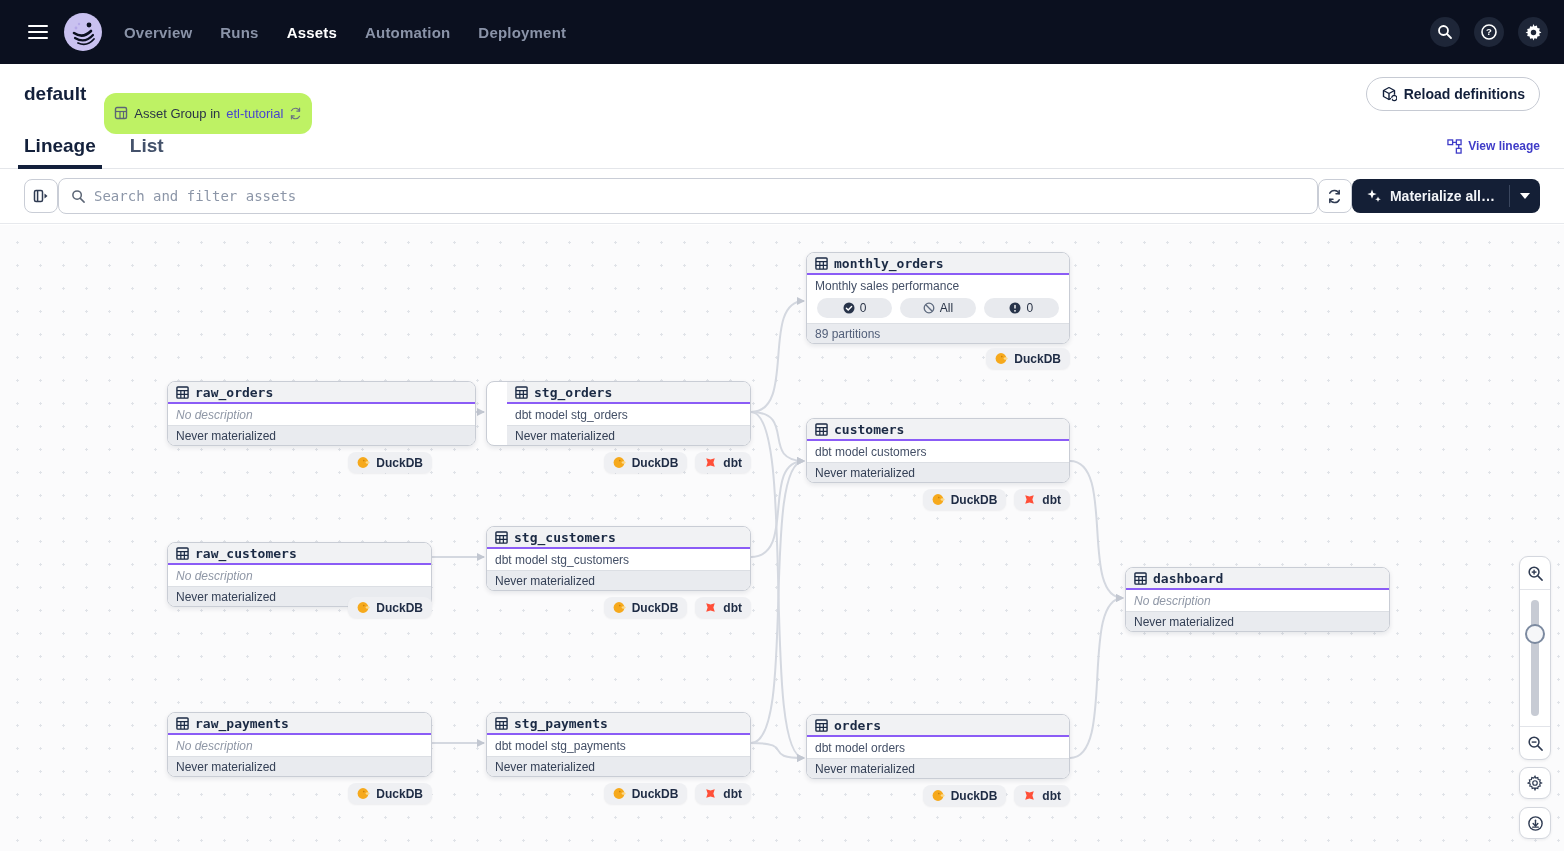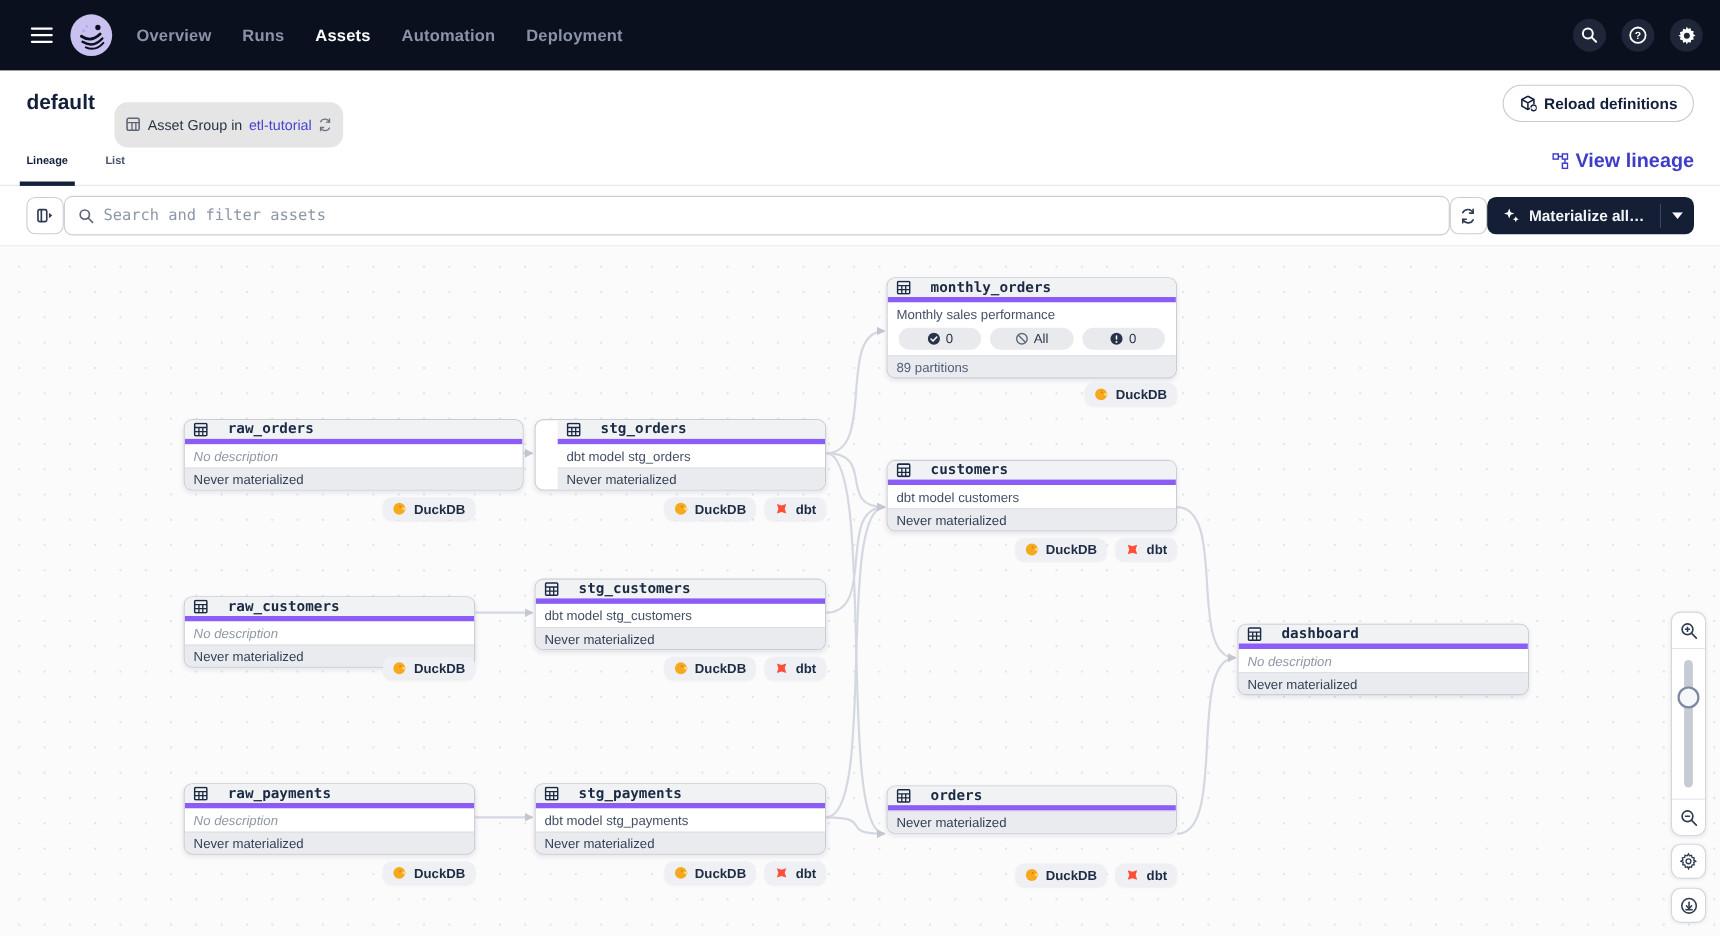--- a/index.html
+++ b/index.html
@@ -13,52 +13,52 @@
   .logo { width:38px; height:38px; border-radius:50%; background:#C9C1F0; margin:0 22px 0 8px; position:relative; overflow:hidden; }
   .nav-items { display:flex; gap:28px; }
   .nav-item { font-size:15px; font-weight:700; color:#8A93A8; cursor:pointer; letter-spacing:.2px; }
   .nav-item.active { color:#FFFFFF; }
   .topnav-right { margin-left:auto; display:flex; gap:14px; }
   .icon-circle { width:30px; height:30px; border-radius:50%; background:#1E2638; display:flex; align-items:center; justify-content:center; cursor:pointer; }
 
   
   .page-header { height:60px; display:flex; align-items:center; padding:0 24px; }
   .page-title { font-size:19px; font-weight:700; color:#13203B; }
-  .group-badge { margin-left:18px; background:#e5e5e5; border-radius:12px; height:41px; display:flex; align-items:center; gap:6px; padding:0 10px; font-size:13px; color:#2A3447;margin-top:38px; }
+  .group-badge { margin-left:18px; background:#bef264; border-radius:12px; height:41px; display:flex; align-items:center; gap:6px; padding:0 10px; font-size:13px; color:#2A3447;margin-top:38px; }
   .group-badge a { color:#4744D0; text-decoration:none; cursor:pointer; }
   .reload-btn { margin-left:auto; height:34px; border:1px solid #C6CAD3; border-radius:17px; background:#fff; display:flex; align-items:center; gap:7px; padding:0 14px; font-size:14px; font-weight:600; color:#13203B; cursor:pointer; }
 
   
   .tabs-row { height:45px; display:flex; align-items:center; padding:0 24px; border-bottom:1px solid #E4E6EA; position:relative; }
-  .tab { font-size:10px; font-weight:700; margin-right:34px; cursor:pointer; position:relative; height:100%; display:flex; align-items:center; }
+  .tab { font-size:19px; font-weight:700; margin-right:34px; cursor:pointer; position:relative; height:100%; display:flex; align-items:center; }
   .tab.active { color:#13203B; }
   .tab.inactive { color:#44526B; font-weight:600; }
   .tab.active::after { content:""; position:absolute; left:-6px; right:-6px; bottom:-1px; height:4px; background:#13203B; }
-  .view-lineage { margin-left:auto; display:flex; align-items:center; gap:6px; color:#3F3CC8; font-size:18px; font-weight:600; cursor:pointer; }
+  .view-lineage { margin-left:auto; display:flex; align-items:center; gap:6px; color:#3F3CC8; font-size:12px; font-weight:600; cursor:pointer; }
 
   
   .toolbar { height:55px; display:flex; align-items:center; padding:0 24px; border-bottom:1px solid #E7E9ED; }
   .sq-btn { width:34px; height:34px; border:1px solid #C9CDD6; border-radius:8px; background:#fff; display:flex; align-items:center; justify-content:center; cursor:pointer; flex:none; }
   .search-box { flex:1; height:36px; border:1px solid #C9CDD6; border-radius:8px; display:flex; align-items:center; padding:0 12px; gap:8px; background:#fff; }
   .search-box input { border:none; outline:none; flex:1; font-family:"DejaVu Sans Mono", monospace; font-size:14px; color:#2A3447; background:transparent; }
   .search-box input::placeholder { color:#8C96A8; }
   .mat-btn { height:34px; background:#141F36; border-radius:8px; display:flex; align-items:stretch; color:#F2F4F8; cursor:pointer; flex:none; }
   .mat-main { display:flex; align-items:center; gap:8px; padding:0 14px; font-size:14px; font-weight:600; }
   .mat-divider { width:1px; background:#3A465E; margin:6px 0; }
   .mat-caret { display:flex; align-items:center; justify-content:center; width:30px; }
 
   
   .graph { position:absolute; top:225px; left:0; right:0; bottom:0; background:#FBFBFC;
     background-image:radial-gradient(circle, #E0E3E8 1.3px, transparent 1.3px);
     background-size:23px 23px; background-position:6px 6px; }
   .edges { position:absolute; inset:0; width:100%; height:100%; }
 
   .asset-node { position:absolute; background:#fff; border:1px solid #C9CDD5; border-radius:8px;
     box-shadow:0 2px 5px rgba(16,24,40,.09); overflow:hidden; cursor:pointer; font-size:12px; }
-  .an-header { background:#F1F2F4; border-bottom:5px solid #8b5cf6; display:flex; align-items:center; gap:18px;
+  .an-header { background:#F1F2F4; border-bottom:2px solid #8b5cf6; display:flex; align-items:center; gap:6px;
     padding:3px 8px; height:22px; }
   .an-title { font-family:"DejaVu Sans Mono", monospace; font-weight:700; font-size:13px; color:#1B2A44; }
   .an-desc { padding:3px 8px; height:21px; display:flex; align-items:center; color:#434F66; background:#fff; }
   .an-desc.muted { color:#8F97A6;font-style:italic; }
   .an-pills { display:flex; gap:8px; padding:2px 10px 5px; background:#fff; }
   .an-pill { flex:1; background:#E8EAEE; border-radius:10px; height:20px; display:flex; align-items:center; justify-content:center; gap:5px; color:#2A3447; font-size:12px; cursor:pointer; }
   .an-footer { background:#E9EBEF; border-top:1px solid #DCDFE4; padding:3px 8px; height:20px; display:flex; align-items:center; color:#53607A; }
   .an-footer.dark { color:#333F55; }
 
   .badge-row { position:absolute; display:flex; gap:8px; justify-content:flex-end; }
@@ -480,20 +480,21 @@
         <div class="an-header">
           <svg width="13" height="13" viewBox="0 0 14 14">
             <rect x="1" y="1" width="12" height="12" rx="1" stroke="#1B2A44" stroke-width="1.5" fill="none"></rect>
             <line x1="1" y1="5" x2="13" y2="5" stroke="#1B2A44" stroke-width="1.3"></line>
             <line x1="1" y1="9" x2="13" y2="9" stroke="#1B2A44" stroke-width="1.3"></line>
             <line x1="5.2" y1="5" x2="5.2" y2="13" stroke="#1B2A44" stroke-width="1.3"></line>
             <line x1="9" y1="5" x2="9" y2="13" stroke="#1B2A44" stroke-width="1.3"></line>
           </svg>
           <span class="an-title">orders</span>
         </div>
+        <div class="an-desc">dbt model orders</div>
         <div class="an-footer dark">Never materialized</div>
       </div>
       <div class="badge-row" style="left: 806px; top: 560px; width: 264px;">
         <div class="tag-badge">
           <svg width="13" height="13" viewBox="0 0 13 13">
             <circle cx="6" cy="6.5" r="5.4" fill="#F6A91C"></circle>
             <ellipse cx="10.6" cy="6.5" rx="2" ry="1.2" fill="#FCD98A"></ellipse>
             <circle cx="6.8" cy="4.6" r="0.8" fill="#C77F0E"></circle>
           </svg>
           <span>DuckDB</span>

